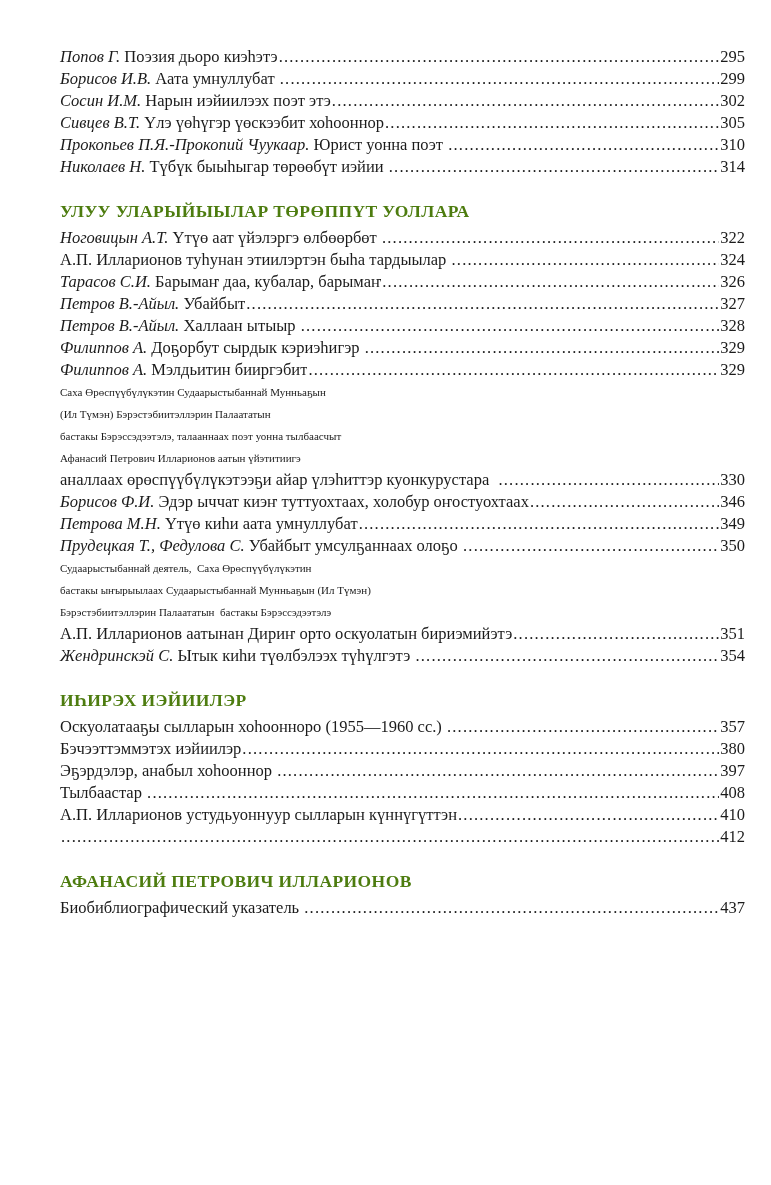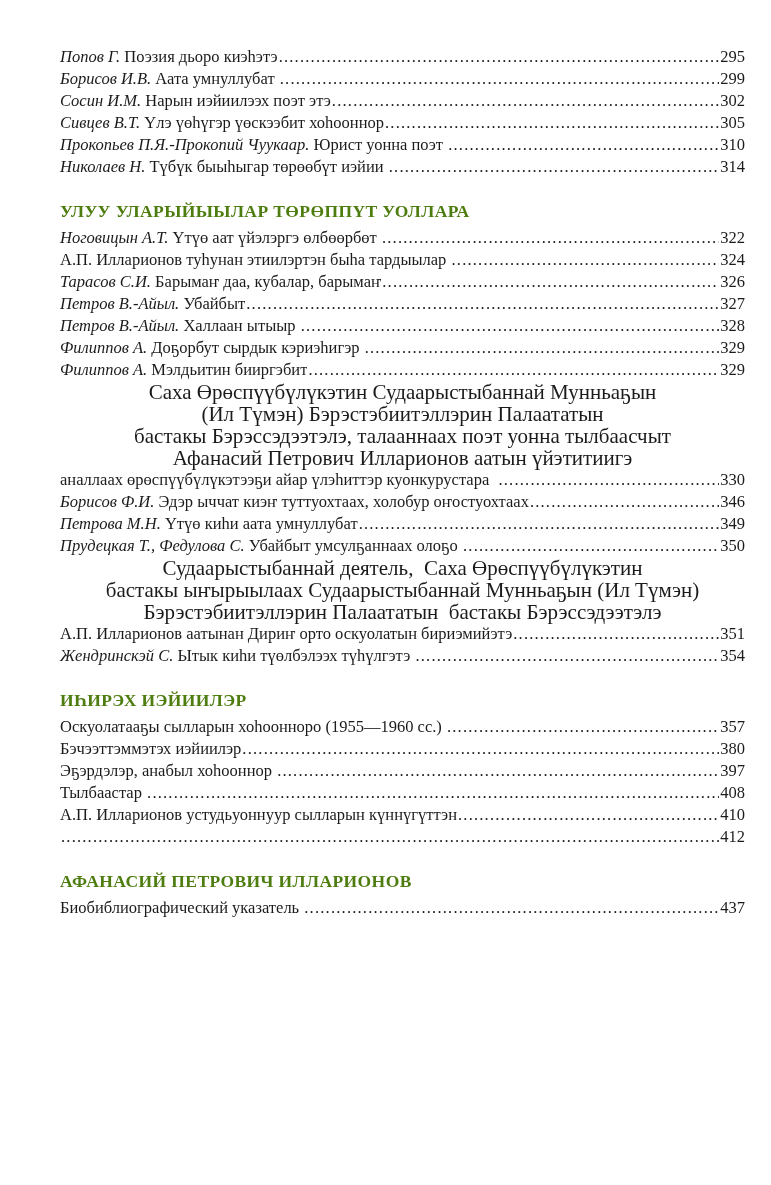--- a/index.html
+++ b/index.html
@@ -20,24 +20,23 @@
   .section-heading {
     font-weight: bold;
     font-size: 17.5px;
     line-height: 26px;
     margin: 20px 0 3px 0;
     letter-spacing: 0.4px;
     color: #4d7c0f;
   }
   .toc-entry { margin: 0; }
   .pre-line {
-    font-size: 21px;
+    font-size: 11px;
     line-height: 22px;
     white-space: pre;
-    text-align: center;
   }
   .entry-last {
     display: flex;
     align-items: baseline;
     font-size: 16.5px;
     line-height: 22px;
   }
   .entry-author {
     font-style: italic;
     white-space: pre;

